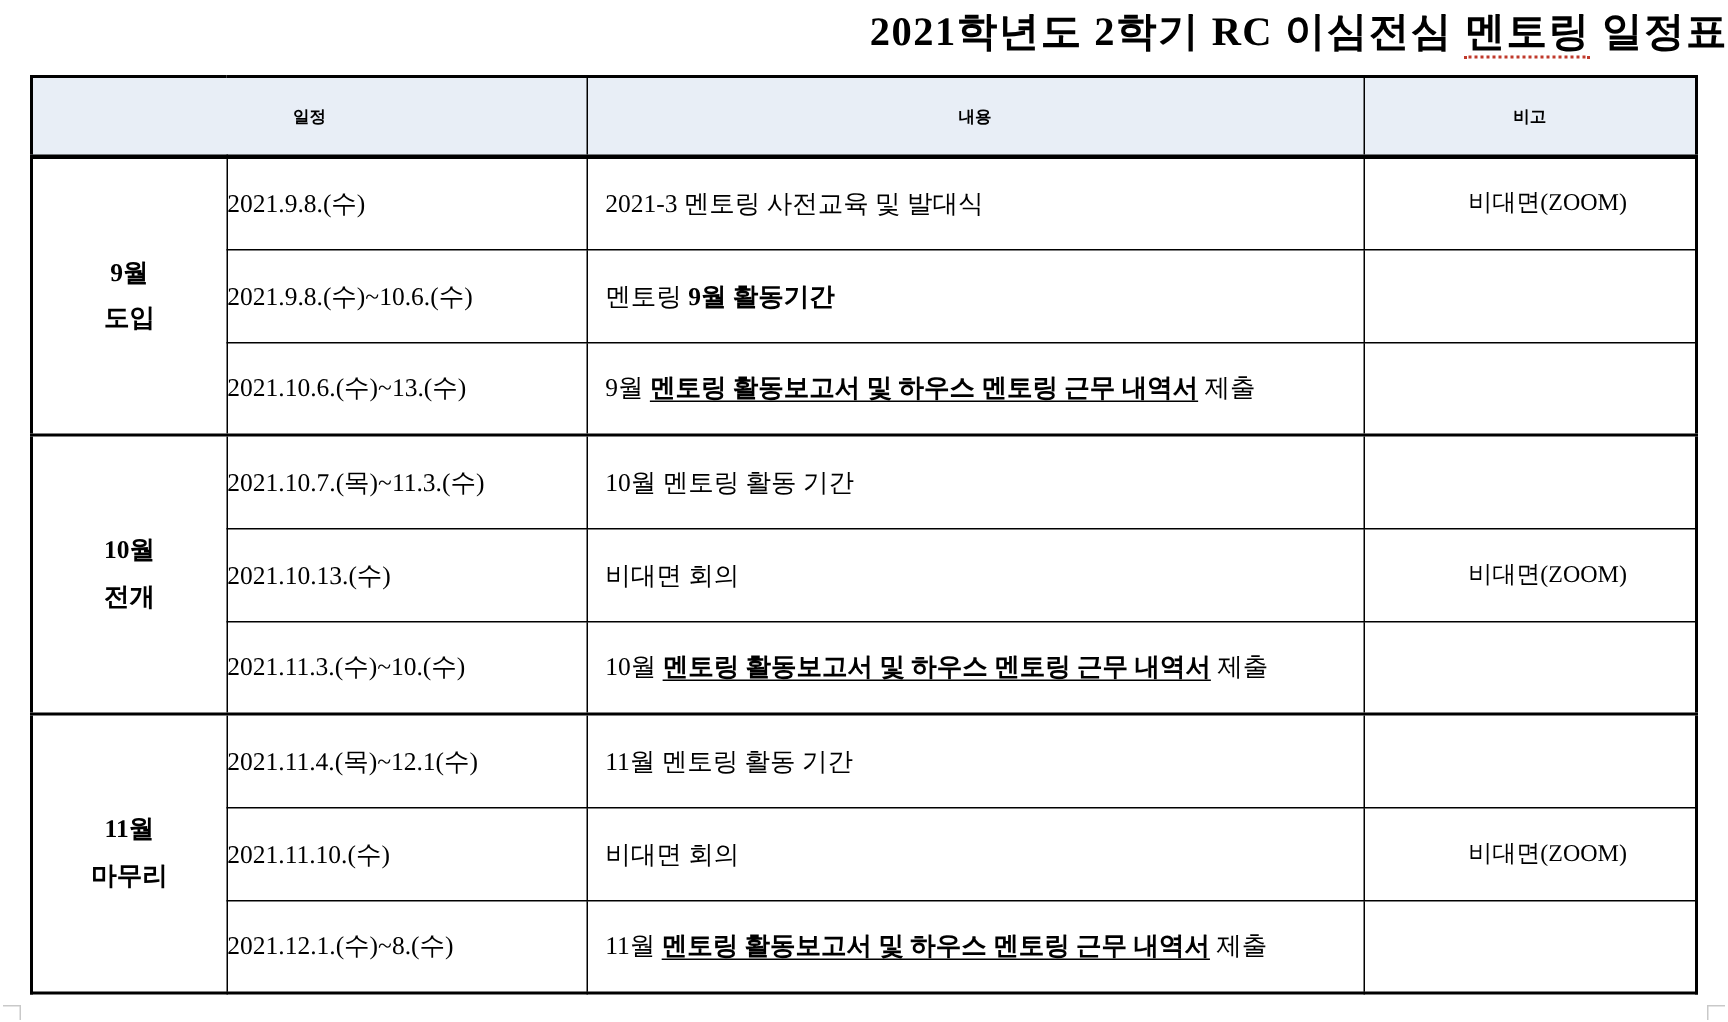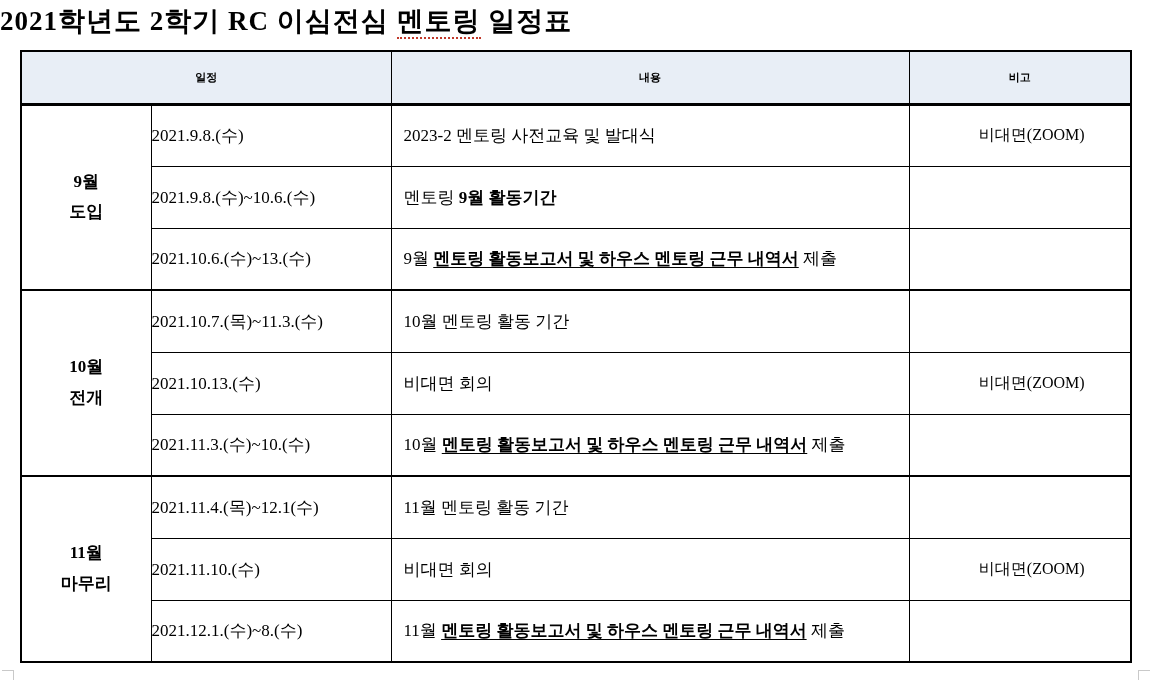--- a/index.html
+++ b/index.html
@@ -11,21 +11,21 @@
   * { margin: 0; padding: 0; box-sizing: border-box; }
   html, body { background: #ffffff; }
   body {
     width: 1152px; height: 681px;
     position: relative; overflow: hidden;
     font-family: "Liberation Serif", "DejaVu Serif", serif;
     color: #000;
   }
   .doc-title {
     position: absolute; left: 0; top: 3px; width: 1152px;
-    text-align: left;
+    text-align: right;
     font-size: 27px; font-weight: bold; letter-spacing: 1px;
     white-space: pre;
   }
   .squiggle { border-bottom: 2px dotted var(--squiggle-c); padding-bottom: 1px; }
 
   table.schedule {
     position: absolute; left: 20px; top: 50px;
     width: 1110px;
     border-collapse: collapse; table-layout: fixed;
     border: 2px solid var(--border-c);
@@ -73,21 +73,21 @@
     <tr>
       <th colspan="2">일정</th>
       <th>내용</th>
       <th>비고</th>
     </tr>
   </thead>
   <tbody>
       <tr class="group-start">
         <td class="group" rowspan="3">9월<br>도입</td>
         <td class="date">2021.9.8.(수)</td>
-        <td class="content"><span>2023-2 멘토링 사전교육 및 발대식</span></td>
+        <td class="content"><span>2021-3 멘토링 사전교육 및 발대식</span></td>
         <td class="remark">비대면(ZOOM)</td>
       </tr>
       <tr>
         <td class="date">2021.9.8.(수)~10.6.(수)</td>
         <td class="content"><span>멘토링 </span><span class="b">9월 활동기간</span></td>
         <td class="remark"></td>
       </tr>
       <tr>
         <td class="date">2021.10.6.(수)~13.(수)</td>
         <td class="content"><span>9월 </span><span class="b u">멘토링 활동보고서 및 하우스 멘토링 근무 내역서</span><span> 제출</span></td>

